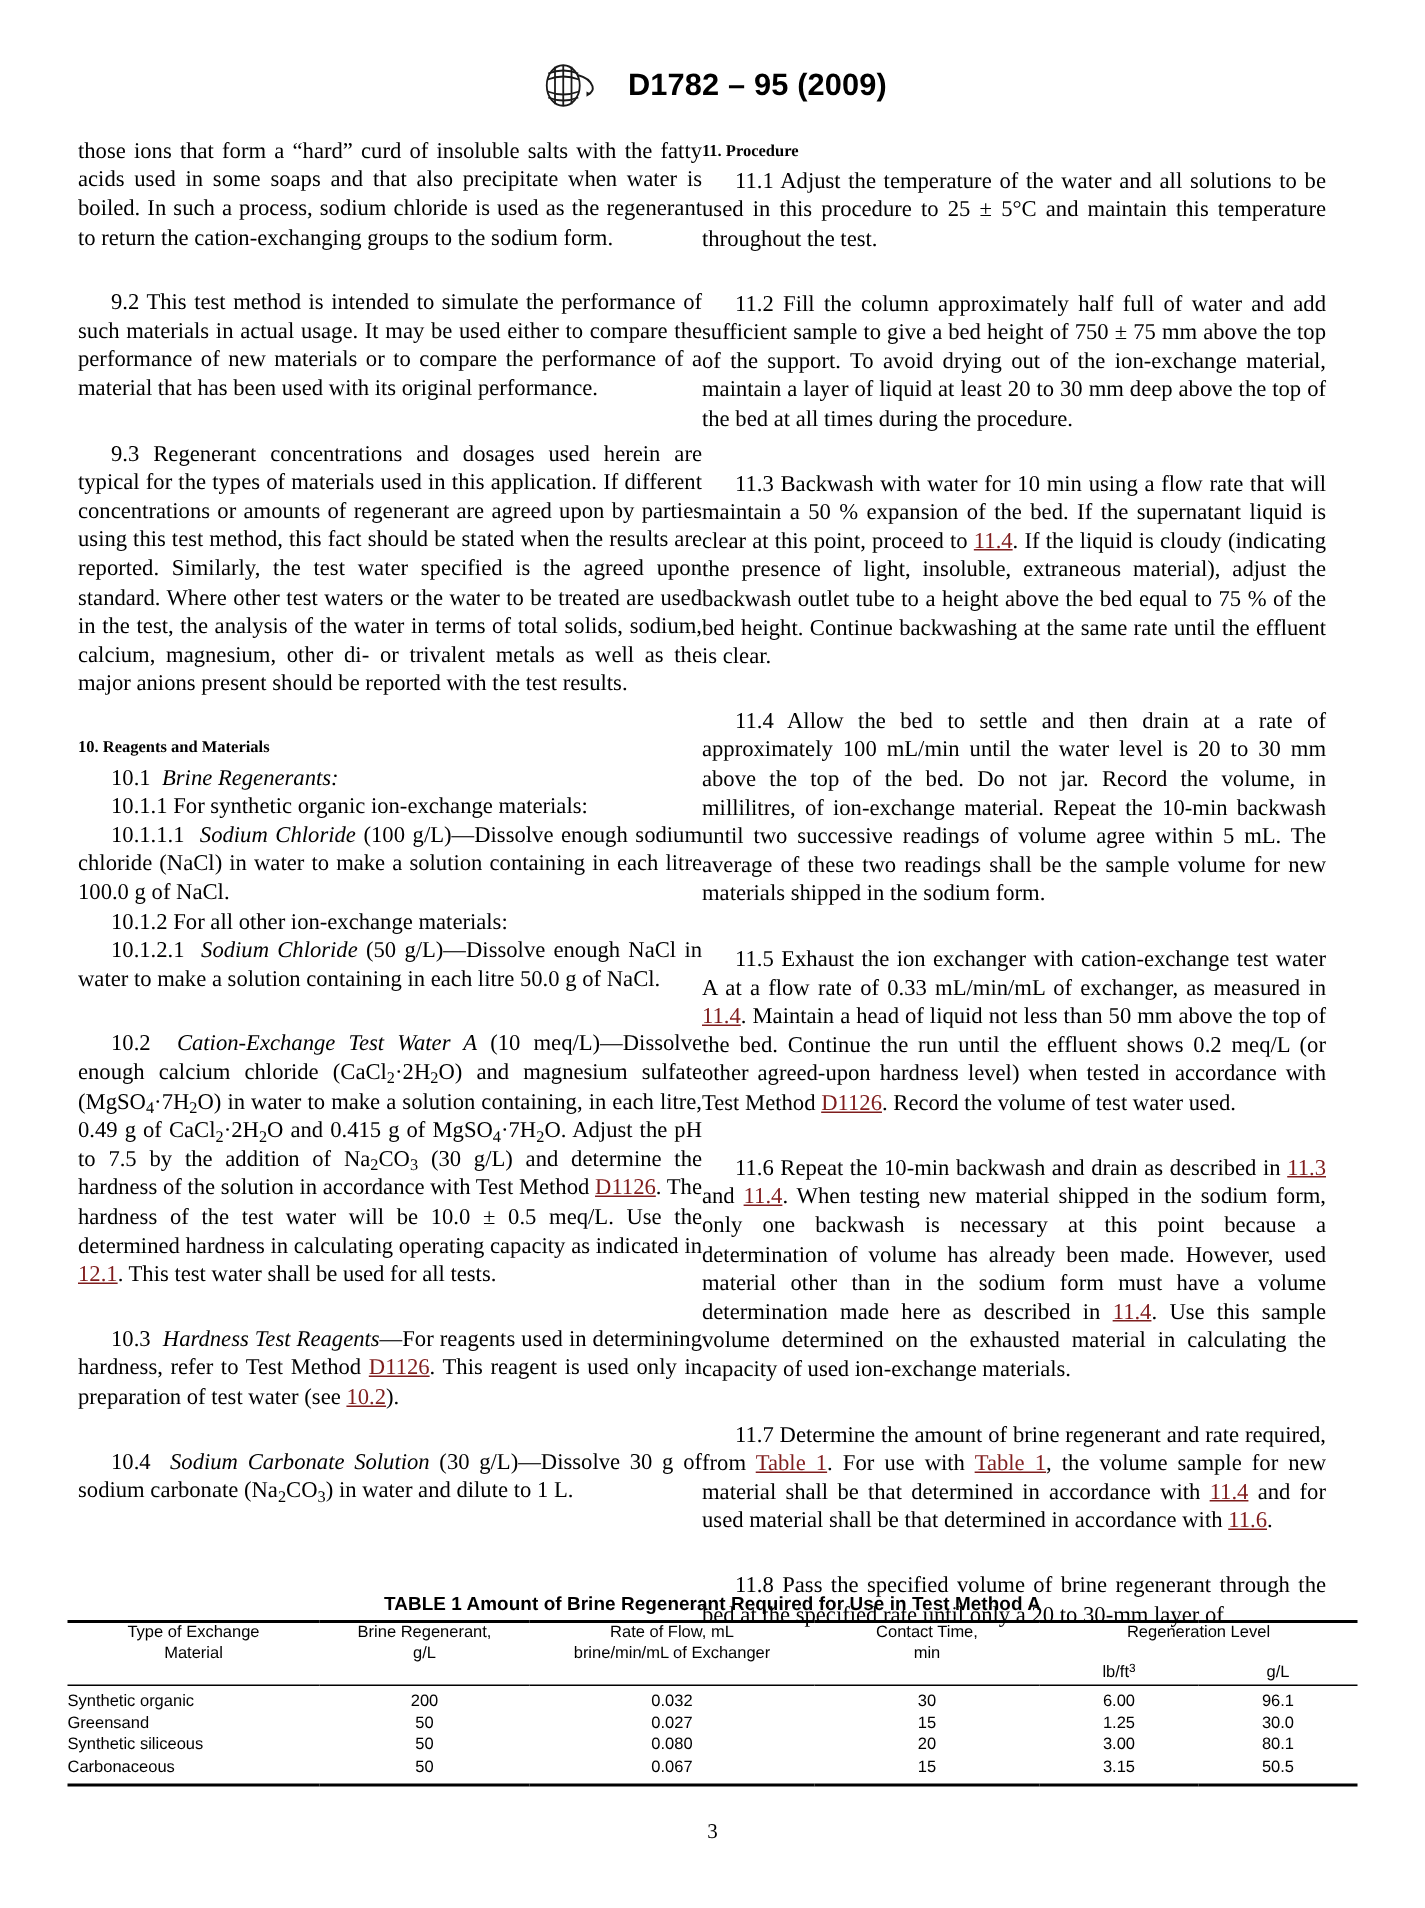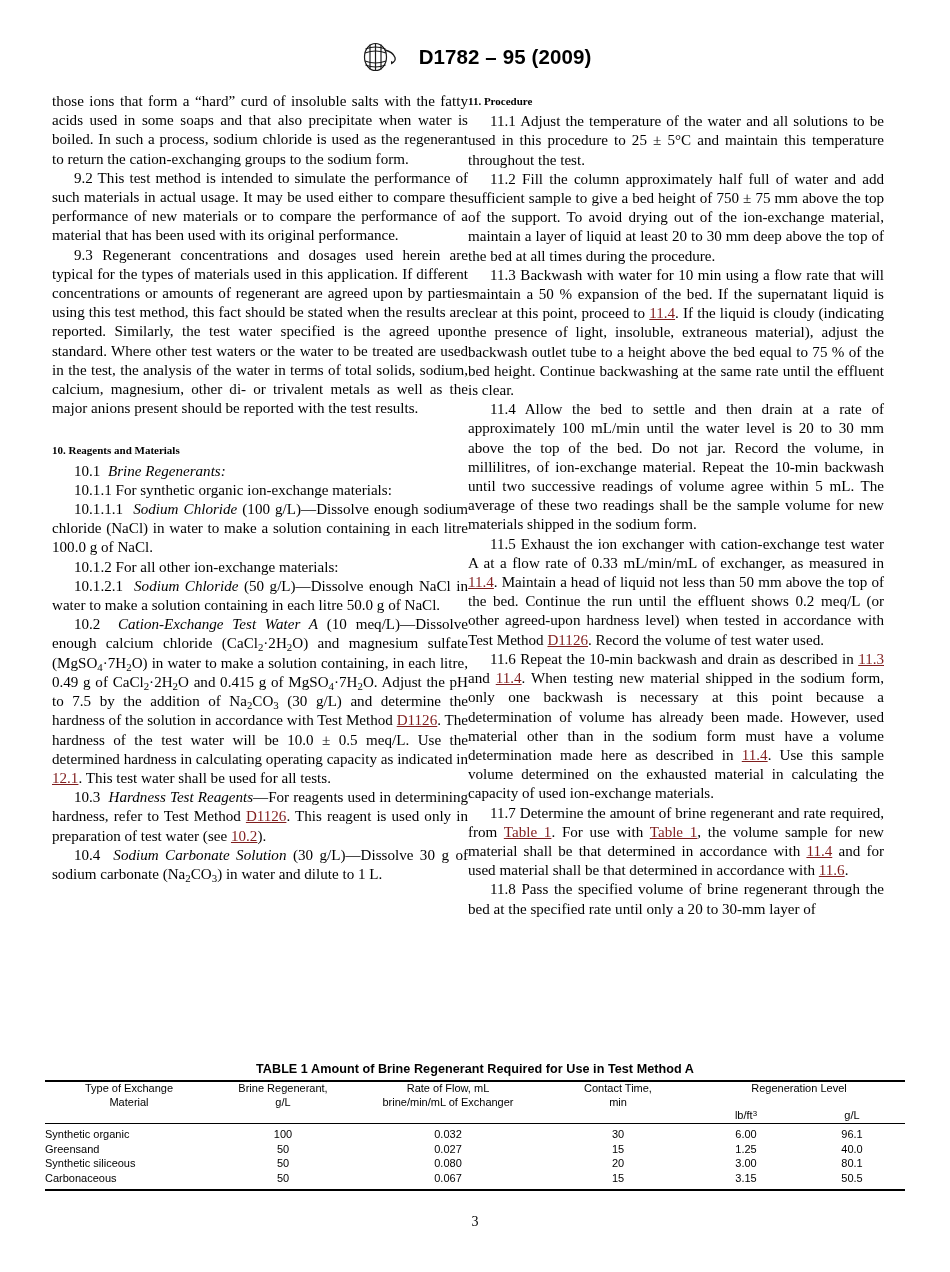--- a/index.html
+++ b/index.html
@@ -63,21 +63,21 @@
   p.body {
     margin: 0 0 0 0;
     font-size: 15.1px;
     line-height: 19.2px;
     text-align: justify;
     text-justify: inter-word;
     hyphens: manual;
   }
   p.indent { text-indent: 22px; }
   p.noindent { text-indent: 0; }
-  p.gap { margin-top: 0; }
+  p.gap { margin-top: 24px; }
   h2.section {
     margin: 23px 0 1px 0;
     font-size: 11px;
     line-height: 19.2px;
     font-weight: bold;
     text-align: left;
   }
   h2.section.first { margin-top: 0; }
   .it { font-style: italic; }
   .lnk { color: #7f1d1d; }
@@ -256,33 +256,33 @@
           <th class="col-b"></th>
           <th class="col-c"></th>
           <th class="col-d"></th>
           <th class="col-e subhead"><span>lb/ft</span><sup>3</sup></th>
           <th class="col-f subhead">g/L</th>
         </tr>
       </thead>
       <tbody id="table-body">
           <tr class="firstrow">
             <td class="col-a l rule-mid">Synthetic organic</td>
-            <td class="col-b c rule-mid">100</td>
+            <td class="col-b c rule-mid">200</td>
             <td class="col-c c rule-mid">0.032</td>
             <td class="col-d c rule-mid">30</td>
             <td class="col-e c rule-mid">6.00</td>
             <td class="col-f c rule-mid">96.1</td>
           </tr>
           <tr>
             <td class="col-a l">Greensand</td>
             <td class="col-b c">50</td>
             <td class="col-c c">0.027</td>
             <td class="col-d c">15</td>
             <td class="col-e c">1.25</td>
-            <td class="col-f c">40.0</td>
+            <td class="col-f c">30.0</td>
           </tr>
           <tr>
             <td class="col-a l">Synthetic siliceous</td>
             <td class="col-b c">50</td>
             <td class="col-c c">0.080</td>
             <td class="col-d c">20</td>
             <td class="col-e c">3.00</td>
             <td class="col-f c">80.1</td>
           </tr>
           <tr class="lastrow">

